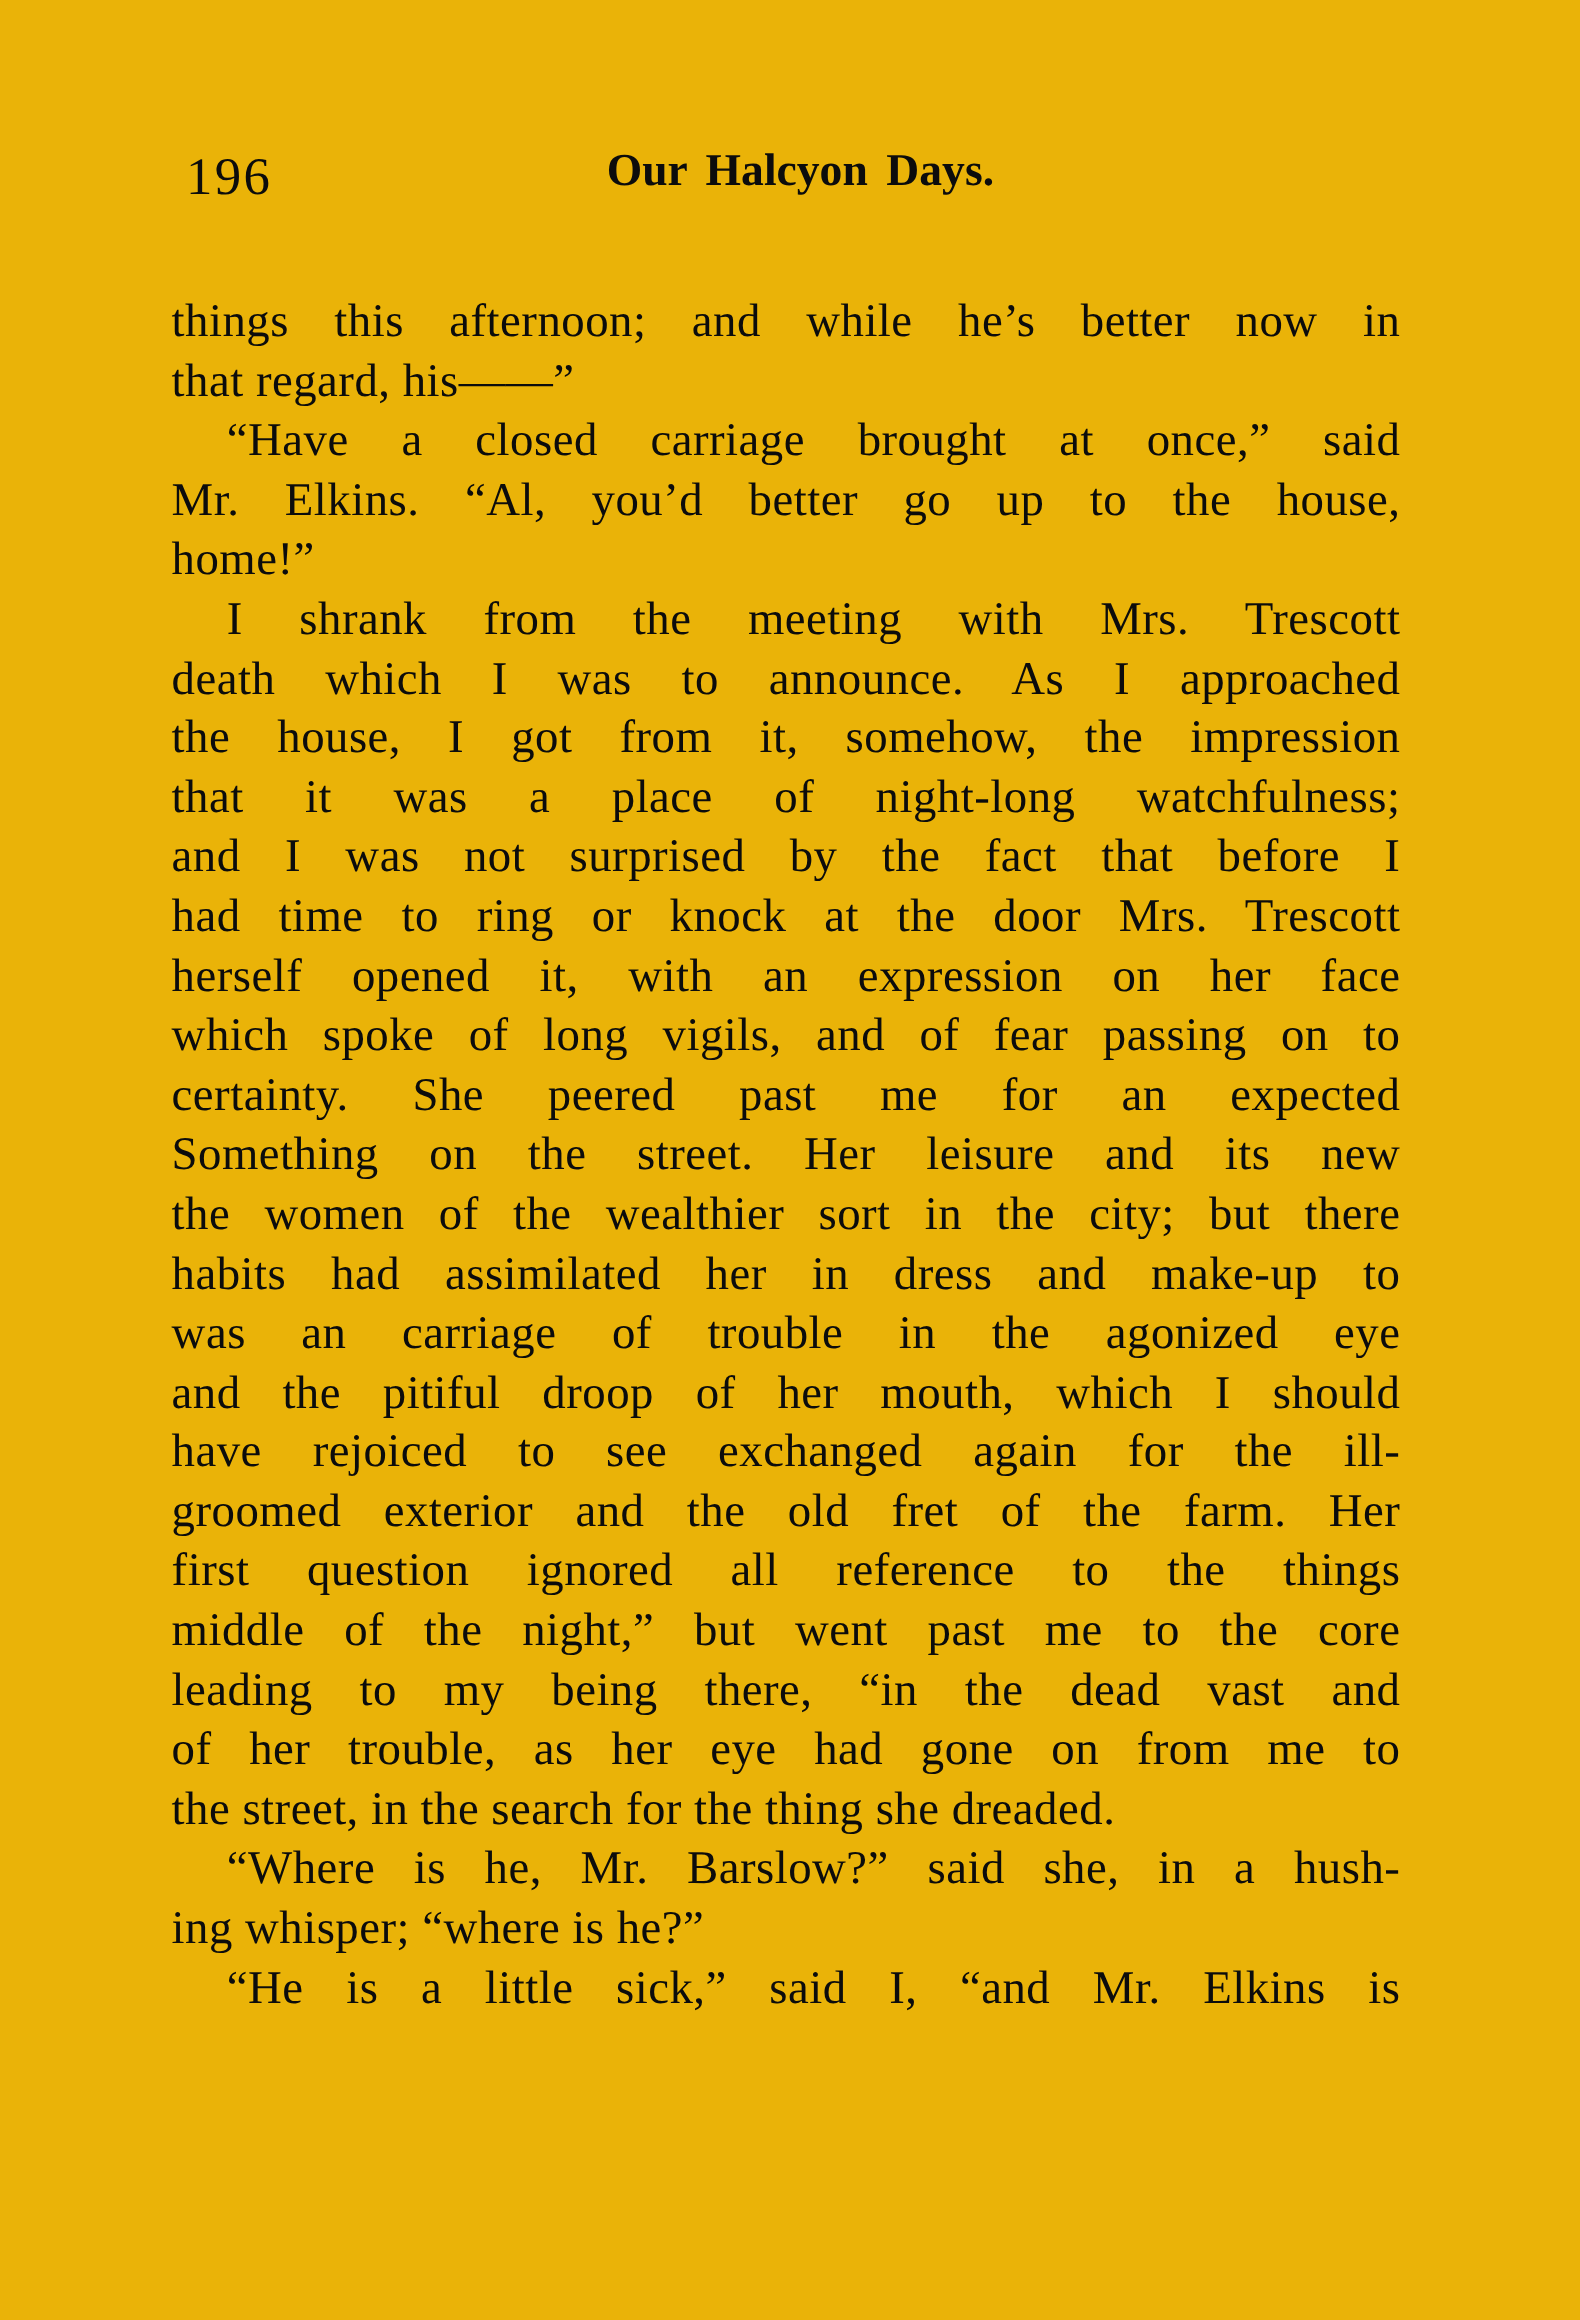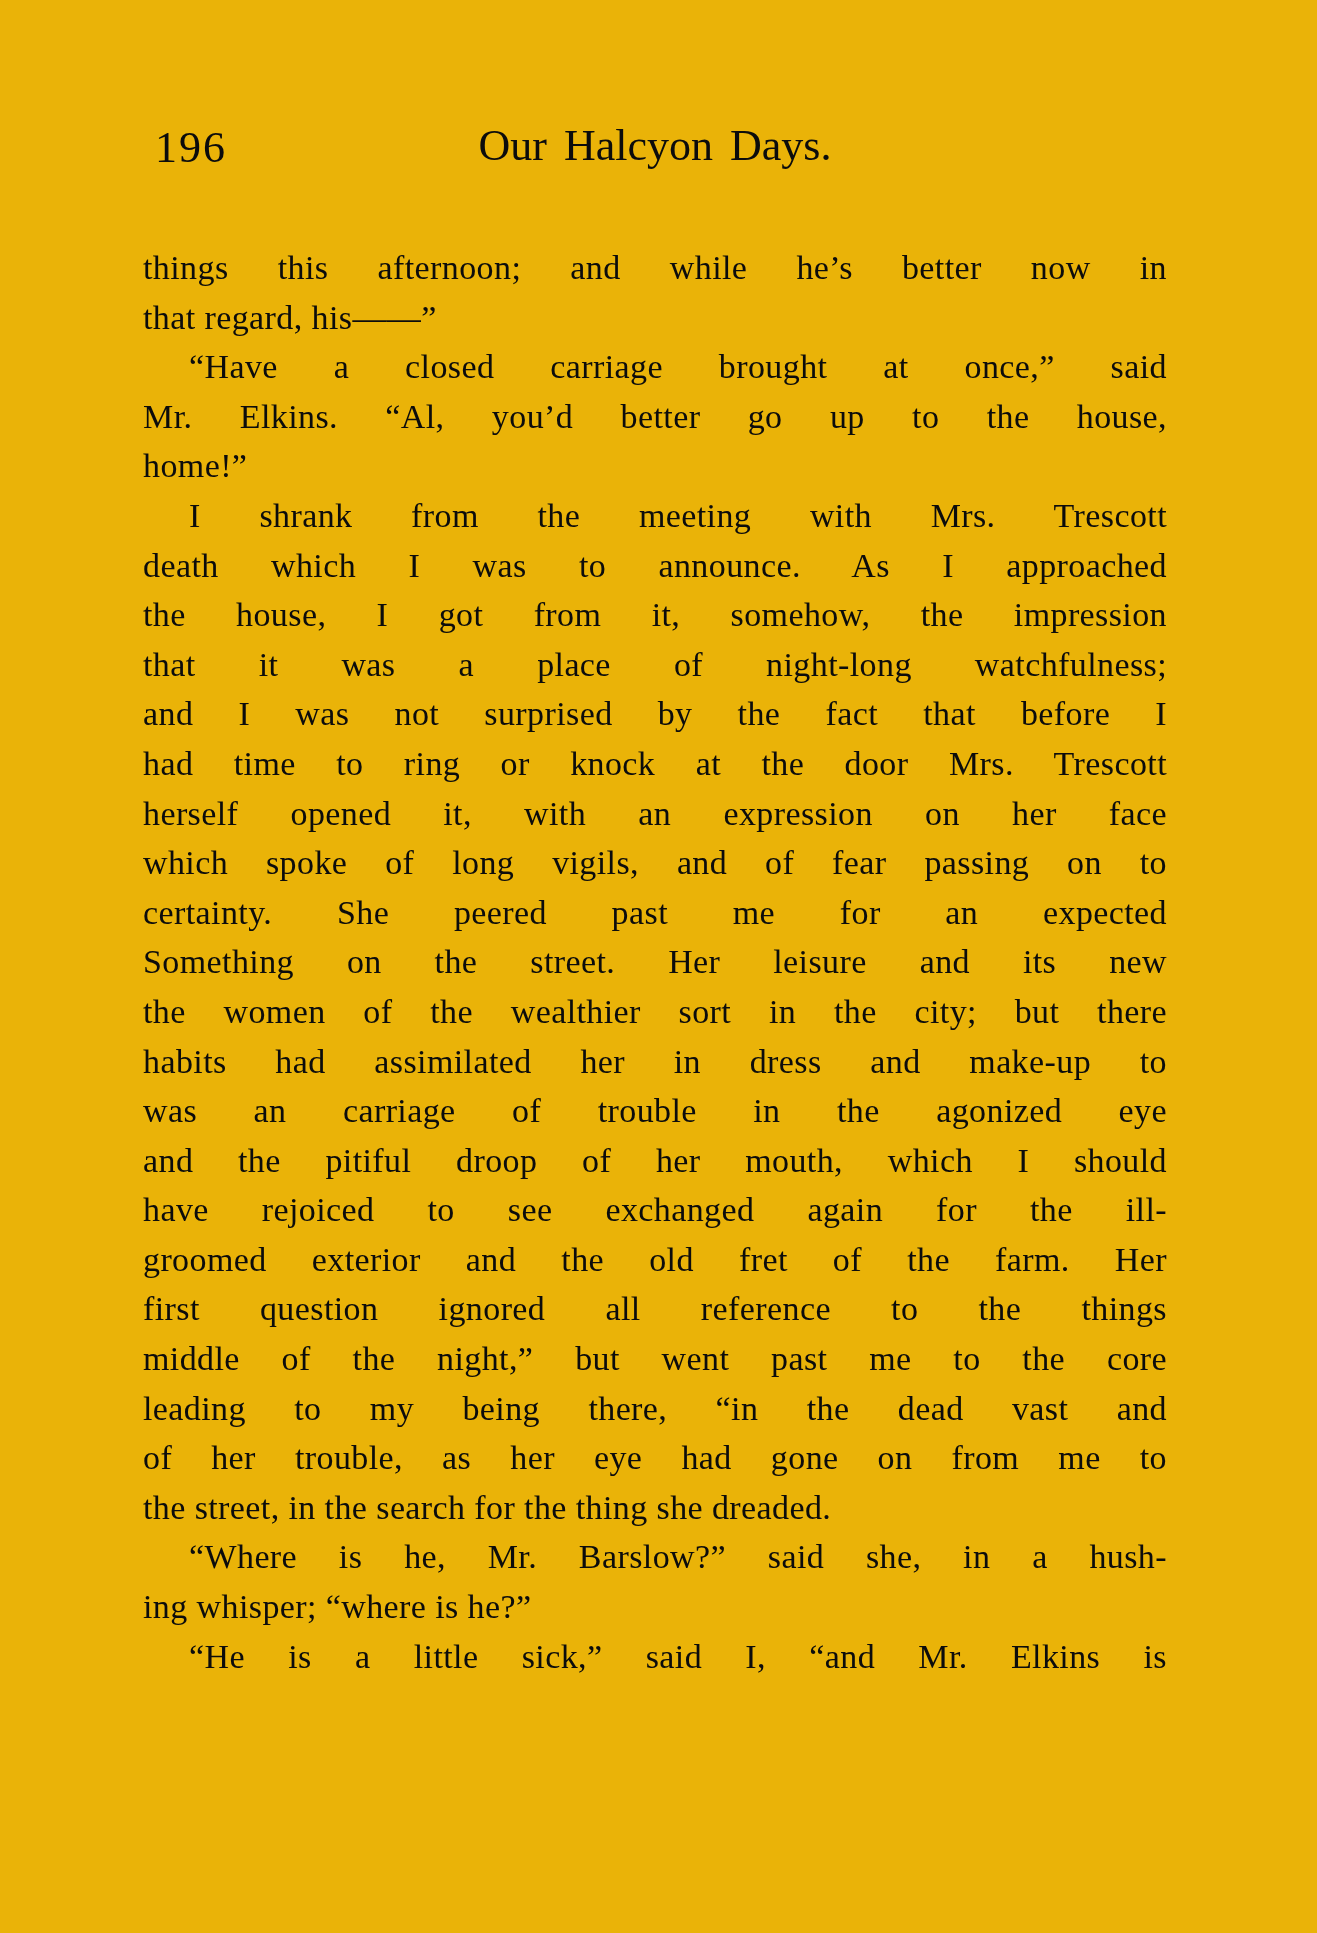--- a/index.html
+++ b/index.html
@@ -25,35 +25,36 @@
   }
   .folio {
     position: absolute;
     left: 12px;
     top: 0;
     font-size: 44px;
     letter-spacing: 2px;
   }
   .head-title {
     position: absolute;
-    left: 0;
+    left: 12px;
     top: -2px;
     width: 100%;
     text-align: center;
-    font-size: 44px;
+    font-size: 38px;
     word-spacing: 6px;
+    font-weight: bold;
   }
   .body-text {
     position: absolute;
     left: 143px;
     top: 243px;
     width: 1024px;
   }
   .line {
-    font-size: 34px;
+    font-size: 39px;
     line-height: 49.6px;
     letter-spacing: 0.4px;
     text-align: justify;
     text-align-last: justify;
   }
   .line.indent {
     padding-left: 46px;
   }
   .line.para-end {
     text-align-last: left;

